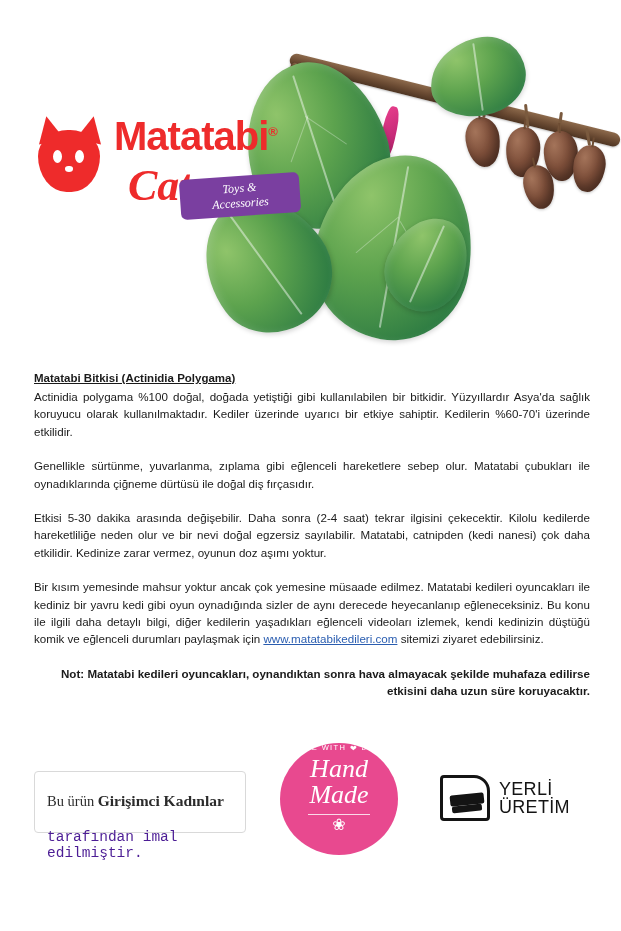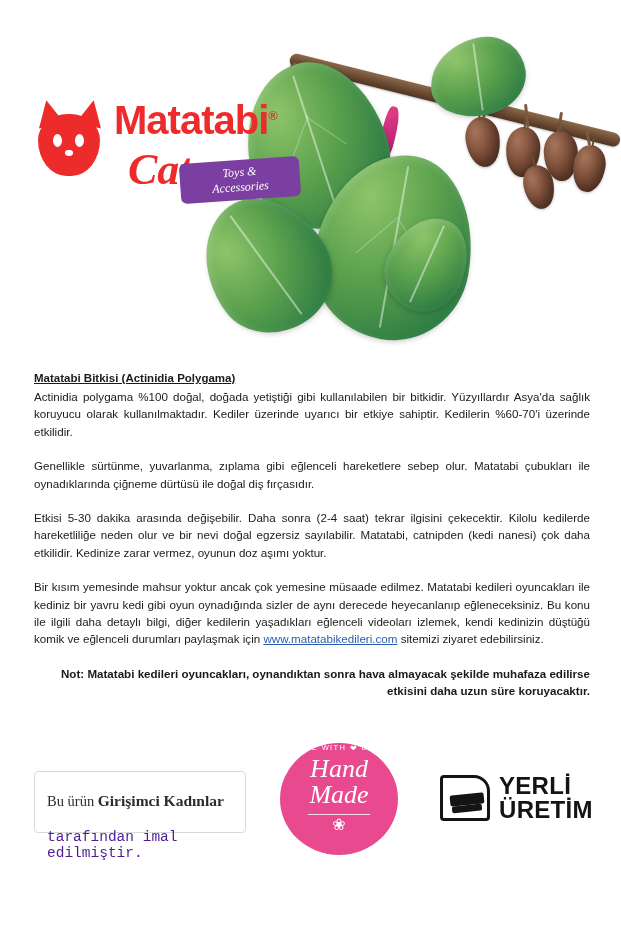--- a/index.html
+++ b/index.html
@@ -98,21 +98,21 @@
   .leaf-pink {
     position: absolute;
     background: linear-gradient(135deg, #e83f8c 0%, #c62a78 60%, #a41f63 100%);
     border-radius: 60% 40% 50% 50% / 55% 60% 40% 45%;
   }
 
   
   .logo {
     position: absolute;
     left: 34px;
-    top: 92px;
+    top: 108px;
     width: 270px;
     height: 115px;
   }
   .cat-head {
     position: absolute;
     left: 0;
     top: 8px;
     width: 72px;
     height: 78px;
   }
@@ -345,22 +345,22 @@
     left: 9px;
     top: 27px;
     width: 30px;
     height: 7px;
     background: #141414;
     border-radius: 2px;
     transform: rotate(-6deg);
   }
   .badge-yerli .txt {
     margin-left: 9px;
-    font-weight: bold;
-    font-size: 24px;
+    font-weight: normal;
+    font-size: 18px;
     line-height: 1.02;
     color: #141414;
     letter-spacing: .3px;
   }
 </style>
 </head>
 <body>
 
 <div class="hero">
 

